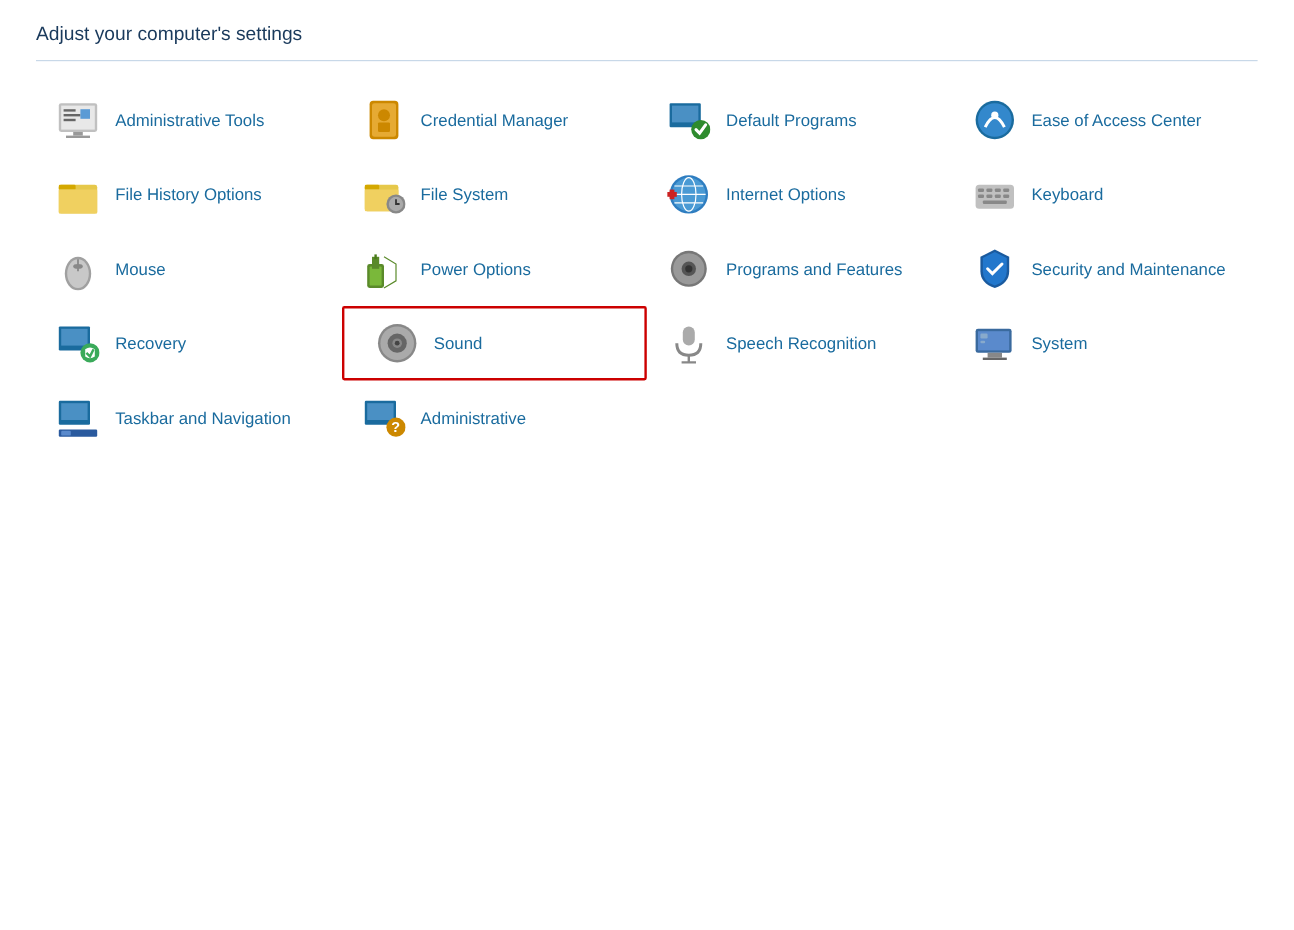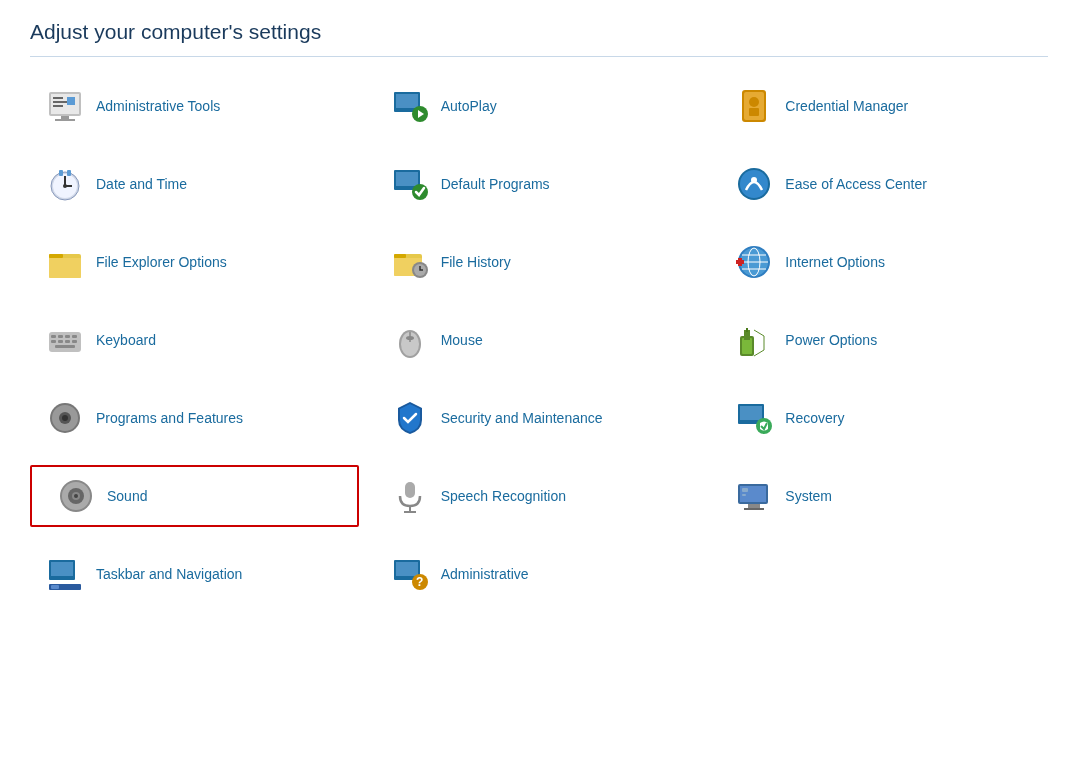--- a/index.html
+++ b/index.html
@@ -5,34 +5,34 @@
     * { margin: 0; padding: 0; box-sizing: border-box; }
     body {
       font-family: 'Segoe UI', Arial, sans-serif;
       background: #fff;
       color: #333;
       padding: 20px 30px;
       width: 1078px;
       min-height: 775px;
     }
     .page-title {
-      font-size: 21px;
+      font-size: 16px;
       font-weight: 300;
       color: #1a3a5c;
       margin-bottom: 12px;
     }
     .divider {
       border: none;
       border-top: 1px solid #c8d8e8;
       margin-bottom: 18px;
     }
     .grid {
       display: grid;
-      grid-template-columns: repeat(3, 1fr);
-      gap: 16px;
+      grid-template-columns: repeat(4, 1fr);
+      gap: 0;
     }
     .item {
       display: flex;
       align-items: center;
       padding: 10px 14px;
       cursor: pointer;
       border-radius: 2px;
     }
     .item.highlighted {
       outline: 2px solid #cc0000;
@@ -77,56 +77,31 @@
           <rect x="20" y="9" width="8" height="8" fill="#5b9bd5"></rect>
           <rect x="14" y="28" width="8" height="3" fill="#999"></rect>
           <rect x="8" y="31" width="20" height="2" fill="#999"></rect>
         </svg>
       </div>
       <span class="item-label">Administrative Tools</span>
     </div>
     <div class="item">
       <div class="icon-wrap">
         <svg viewBox="0 0 36 36" class="icon-img">
-          <rect x="2" y="4" width="26" height="20" rx="1" fill="#1a6b9e"></rect>
-          <rect x="4" y="6" width="22" height="14" fill="#4a90c4"></rect>
-          <circle cx="28" cy="26" r="8" fill="#2e8b2e"></circle>
-          <polygon points="26,22 32,26 26,30" fill="white"></polygon>
-        </svg>
-      </div>
-      <span class="item-label">AutoPlay</span>
-    </div>
-    <div class="item">
-      <div class="icon-wrap">
-        <svg viewBox="0 0 36 36" class="icon-img">
           <rect x="6" y="2" width="24" height="32" rx="3" fill="#cc8800"></rect>
           <rect x="8" y="4" width="20" height="28" rx="2" fill="#e6aa33"></rect>
           <circle cx="18" cy="14" r="5" fill="#cc8800"></circle>
           <rect x="13" y="20" width="10" height="8" rx="1" fill="#cc8800"></rect>
         </svg>
       </div>
       <span class="item-label">Credential Manager</span>
     </div>
     <div class="item">
       <div class="icon-wrap">
         <svg viewBox="0 0 36 36" class="icon-img">
-          <circle cx="18" cy="20" r="14" fill="#d0d8e8" stroke="#8899bb" stroke-width="1"></circle>
-          <circle cx="18" cy="20" r="12" fill="#f0f4ff"></circle>
-          <line x1="18" y1="20" x2="18" y2="10" stroke="#333" stroke-width="2"></line>
-          <line x1="18" y1="20" x2="25" y2="20" stroke="#333" stroke-width="2"></line>
-          <circle cx="18" cy="20" r="2" fill="#333"></circle>
-          <rect x="12" y="4" width="4" height="6" rx="1" fill="#5b9bd5"></rect>
-          <rect x="20" y="4" width="4" height="6" rx="1" fill="#5b9bd5"></rect>
-        </svg>
-      </div>
-      <span class="item-label">Date and Time</span>
-    </div>
-    <div class="item">
-      <div class="icon-wrap">
-        <svg viewBox="0 0 36 36" class="icon-img">
           <rect x="2" y="4" width="26" height="20" rx="1" fill="#1a6b9e"></rect>
           <rect x="4" y="6" width="22" height="14" fill="#4a90c4"></rect>
           <circle cx="28" cy="26" r="8" fill="#2e8b2e"></circle>
           <path d="M24 26 L27 29 L32 22" stroke="white" stroke-width="2.5" fill="none" stroke-linecap="round"></path>
         </svg>
       </div>
       <span class="item-label">Default Programs</span>
     </div>
     <div class="item">
       <div class="icon-wrap">
@@ -140,34 +115,34 @@
       <span class="item-label">Ease of Access Center</span>
     </div>
     <div class="item">
       <div class="icon-wrap">
         <svg viewBox="0 0 36 36" class="icon-img">
           <rect x="2" y="10" width="32" height="24" rx="2" fill="#e6c84a"></rect>
           <rect x="2" y="10" width="14" height="4" rx="1" fill="#d4a800"></rect>
           <rect x="2" y="14" width="32" height="20" rx="1" fill="#f0d060"></rect>
         </svg>
       </div>
-      <span class="item-label">File Explorer Options</span>
+      <span class="item-label">File History Options</span>
     </div>
     <div class="item">
       <div class="icon-wrap">
         <svg viewBox="0 0 36 36" class="icon-img">
           <rect x="2" y="10" width="28" height="22" rx="2" fill="#e6c84a"></rect>
           <rect x="2" y="10" width="12" height="4" rx="1" fill="#d4a800"></rect>
           <rect x="2" y="14" width="28" height="18" rx="1" fill="#f0d060"></rect>
           <circle cx="28" cy="26" r="8" fill="#888"></circle>
           <circle cx="28" cy="26" r="6" fill="#aaa"></circle>
           <path d="M28 22 L28 26 L31 26" stroke="#333" stroke-width="1.5" fill="none"></path>
         </svg>
       </div>
-      <span class="item-label">File History</span>
+      <span class="item-label">File System</span>
     </div>
     <div class="item">
       <div class="icon-wrap">
         <svg viewBox="0 0 36 36" class="icon-img">
           <circle cx="18" cy="18" r="16" fill="#2e7dc0"></circle>
           <circle cx="18" cy="18" r="14" fill="#4a9ad4"></circle>
           <ellipse cx="18" cy="18" rx="6" ry="14" stroke="white" stroke-width="1" fill="none"></ellipse>
           <line x1="4" y1="18" x2="32" y2="18" stroke="white" stroke-width="1"></line>
           <line x1="6" y1="11" x2="30" y2="11" stroke="white" stroke-width="1"></line>
           <line x1="6" y1="25" x2="30" y2="25" stroke="white" stroke-width="1"></line>

